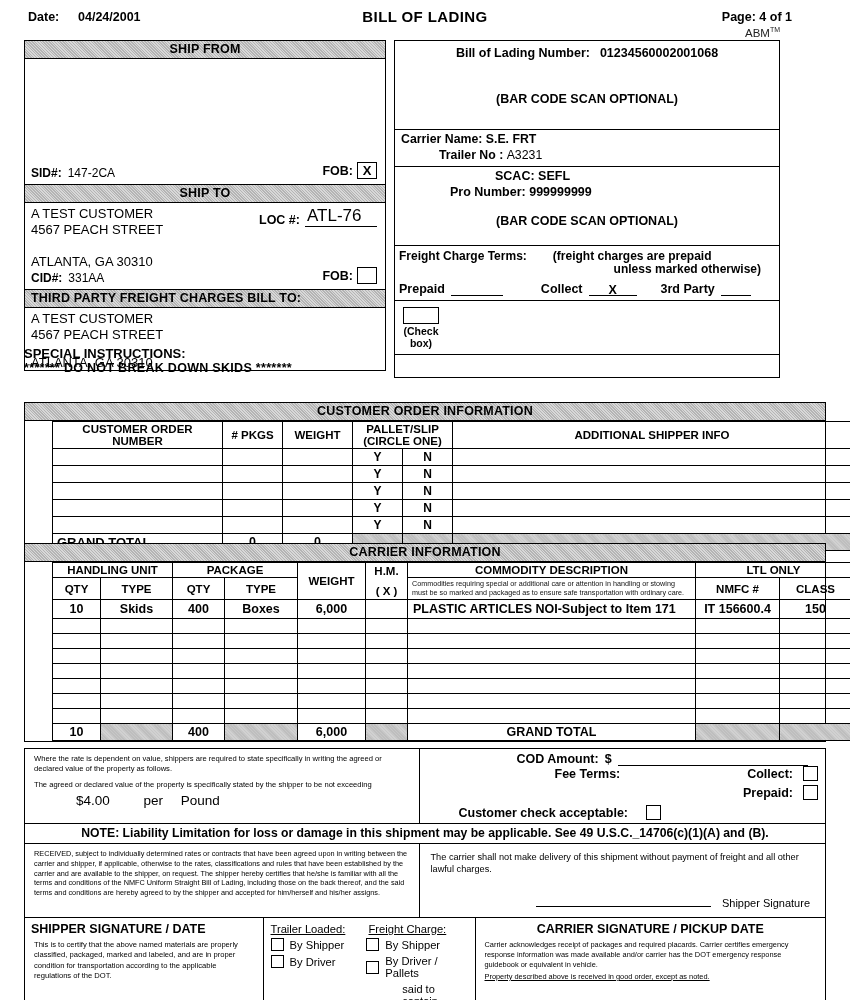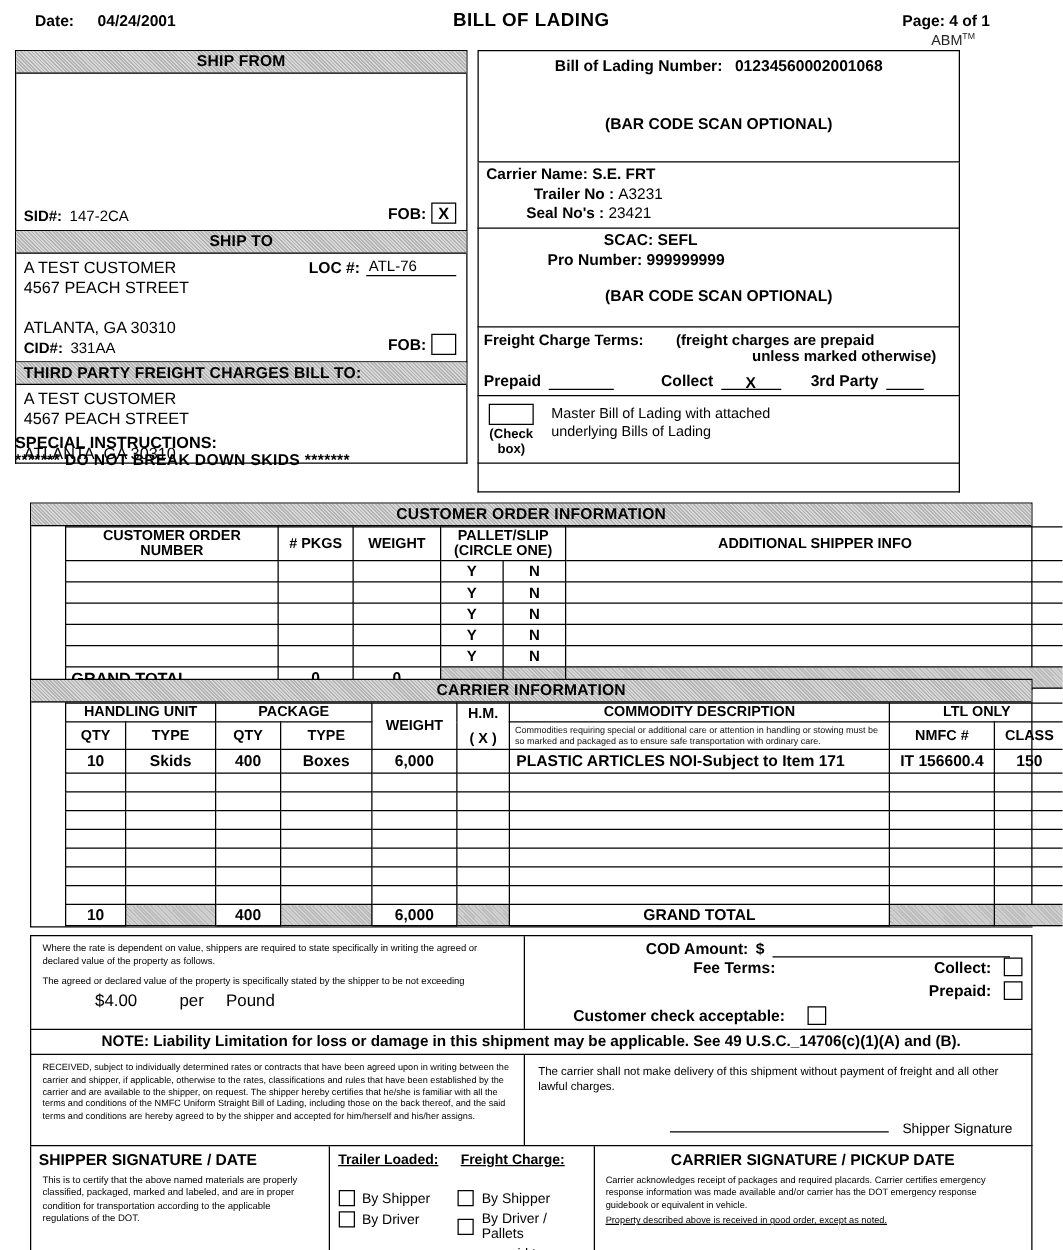--- a/index.html
+++ b/index.html
@@ -30,42 +30,42 @@
   .band {
     background: repeating-linear-gradient(45deg,#b4b4b4 0 1px,#d8d8d8 1px 2px), #c7c7c7;
     text-align: center; font-weight: bold; font-size: 12.5px;
     padding: 1px 0 2px; border-bottom: 1px solid #000;
     letter-spacing: .2px; color:#000;
   }
   .band.left { text-align: left; padding-left: 6px; }
   .bx { border: 1.6px solid #000; }
 
   
-  .top { position: absolute; left: 12px; top: 40px; width: 802px; height: 350px; text-decoration: underline; }
+  .top { position: absolute; left: 24px; top: 40px; width: 802px; height: 350px; text-decoration: underline; }
   .top-left  { position: absolute; left: 0;   top: 0; width: 362px; }
   .top-right { position: absolute; left: 370px; top: 0; width: 386px; }
 
   .cellpad { padding: 3px 6px; }
   .line { font-size: 13px; line-height: 16px; }
 
   .shipfrom-body { height: 125px; position: relative; }
   .shipto-body   { height: 86px; position: relative; }
   .third-body    { height: 62px; position: relative; }
 
   .fob-wrap { position:absolute; right: 8px; bottom: 5px; display:flex; align-items:center; gap:4px; }
   .fob-lbl { font-size: 12.5px; font-weight: bold; }
   .fob-box { width: 20px; height: 17px; border: 1.6px solid #000; text-align:center;
              font-size: 13px; font-weight: bold; line-height: 15px; }
   .idrow { position:absolute; left: 6px; bottom: 4px; font-size: 12px; }
   .idrow b { font-weight: bold; }
   .idrow span.val { font-weight: normal; padding-left: 6px; }
 
   .loc-wrap { position:absolute; right: 8px; top: 3px; display:flex; align-items:flex-end; gap:5px; }
   .loc-lbl { font-size: 12.5px; font-weight: bold; }
-  .loc-val { font-size: 12px; min-width: 72px; border-bottom: 1.2px solid #000; padding: 0 4px 0 2px; }
+  .loc-val { font-size: 17px; min-width: 72px; border-bottom: 1.2px solid #000; padding: 0 4px 0 2px; }
 
   .special { position: absolute; left: 0; top: 306px; width: 362px; }
   .special .si-title { font-size: 13px; font-weight: bold; }
   .special .si-stars { font-size: 12.5px; font-weight: bold; letter-spacing: .3px; }
   .special .si-deliver { font-size: 12.5px; font-weight: bold; padding-left: 8px; }
 
   
   .bol-box { height: 88px; position: relative; }
   .bol-num { text-align:center; font-size: 12.5px; font-weight:bold; padding-top: 5px; }
   .bol-num .v { padding-left: 10px; }
@@ -125,21 +125,21 @@
   .legal { font-size: 7.3px; line-height: 9.8px; padding: 4px 8px 4px; }
   .carrpay { font-size: 9.2px; line-height: 12px; padding: 6px 10px; position: relative; height: 100%;}
   .sigline { border-bottom: 1.4px solid #000; width: 175px; display:inline-block; }
 
   .sig-title { font-size: 12.5px; font-weight: bold; padding: 3px 0 2px 5px; }
   .sig-title.c { text-align:center; padding-left:0; }
   .sig-body { font-size: 7.6px; line-height: 10.4px; padding: 2px 8px; }
   .sig-body.c { font-size: 7.4px; line-height: 10px; }
   .undl { text-decoration: underline; }
   .cnt { padding: 4px 4px 4px 6px; font-size: 11.2px; }
-  .cnt .hdrs { display:flex; gap: 10px; font-weight: bold; margin-bottom: 18px;}
+  .cnt .hdrs { display:flex; gap: 10px; font-weight: normal; margin-bottom: 3px;}
   .cnt .hdrs span { text-decoration: underline; }
   .cnt .cols { display:flex; gap: 6px; }
   .cnt .col { display:flex; flex-direction: column; gap: 4px; }
   .cnt .it { display:flex; align-items:center; gap: 6px; }
   .cnt .cb2 { width: 13px; height: 13px; border: 1.6px solid #000; flex: 0 0 auto; }
   .cnt .said { padding-left: 36px; font-size: 11px; }
 </style>
 </head>
 <body>
 
@@ -220,24 +220,20 @@
       <div class="bx" style="border-top:none">
         <div class="carrier-box">
           <div class="r" style="padding-left:6px">
             <span class="lb">Carrier Name:</span>
             <span class="vv">S.E. FRT</span>
           </div>
           <div class="r" style="padding-left:44px">
             <span class="lb">Trailer No :</span>
             <span class="vv" style="font-weight:normal">A3231</span>
           </div>
-          <div class="r" style="padding-left:38px">
-            <span class="lb">Seal   No's :</span>
-            <span class="vv" style="font-weight:normal">23421</span>
-          </div>
         </div>
       </div>
 
       <div class="bx" style="border-top:none">
         <div class="scac-box">
           <div class="r" style="padding-left:100px">
             <span>SCAC:</span>
             <span>SEFL</span>
           </div>
           <div class="r" style="padding-left:55px">
@@ -265,24 +261,20 @@
           </div>
         </div>
       </div>
 
       <div class="bx" style="border-top:none">
         <div class="master">
           <div class="cb">
             <div class="cbbox"></div>
             <div class="cblbl">(Check box)</div>
           </div>
-          <div class="mtxt">
-            <div>Master Bill of Lading with attached</div>
-            <div>underlying Bills of Lading</div>
-          </div>
         </div>
       </div>
 
       <div class="bx" style="border-top:none">
         <div class="tail"></div>
       </div>
     </div>
   </div>
 
   <div class="coi">
@@ -376,21 +368,21 @@
           <td class="hdrcell">COMMODITY DESCRIPTION</td>
           <td class="hdrcell" colspan="2" style="width:140px">LTL ONLY</td>
         </tr>
         <tr>
           <td class="hdrcell" style="width:48px">QTY</td>
           <td class="hdrcell" style="width:72px">TYPE</td>
           <td class="hdrcell" style="width:52px">QTY</td>
           <td class="hdrcell" style="width:73px">TYPE</td>
           <td class="finep">Commodities requiring special or additional care or attention in handling or stowing must be so marked and packaged as to ensure safe transportation with ordinary care.</td>
           <td class="hdrcell" style="width:84px">NMFC #</td>
-          <td class="hdrcell" style="width:56px">CLASS</td>
+          <td class="hdrcell" style="width:72px">CLASS</td>
         </tr>
         </tbody>
           <tbody id="carr-rows">
             <tr>
               <td class="data">10</td>
               <td class="data">Skids</td>
               <td class="data">400</td>
               <td class="data">Boxes</td>
               <td class="data">6,000</td>
               <td class="data"></td>

